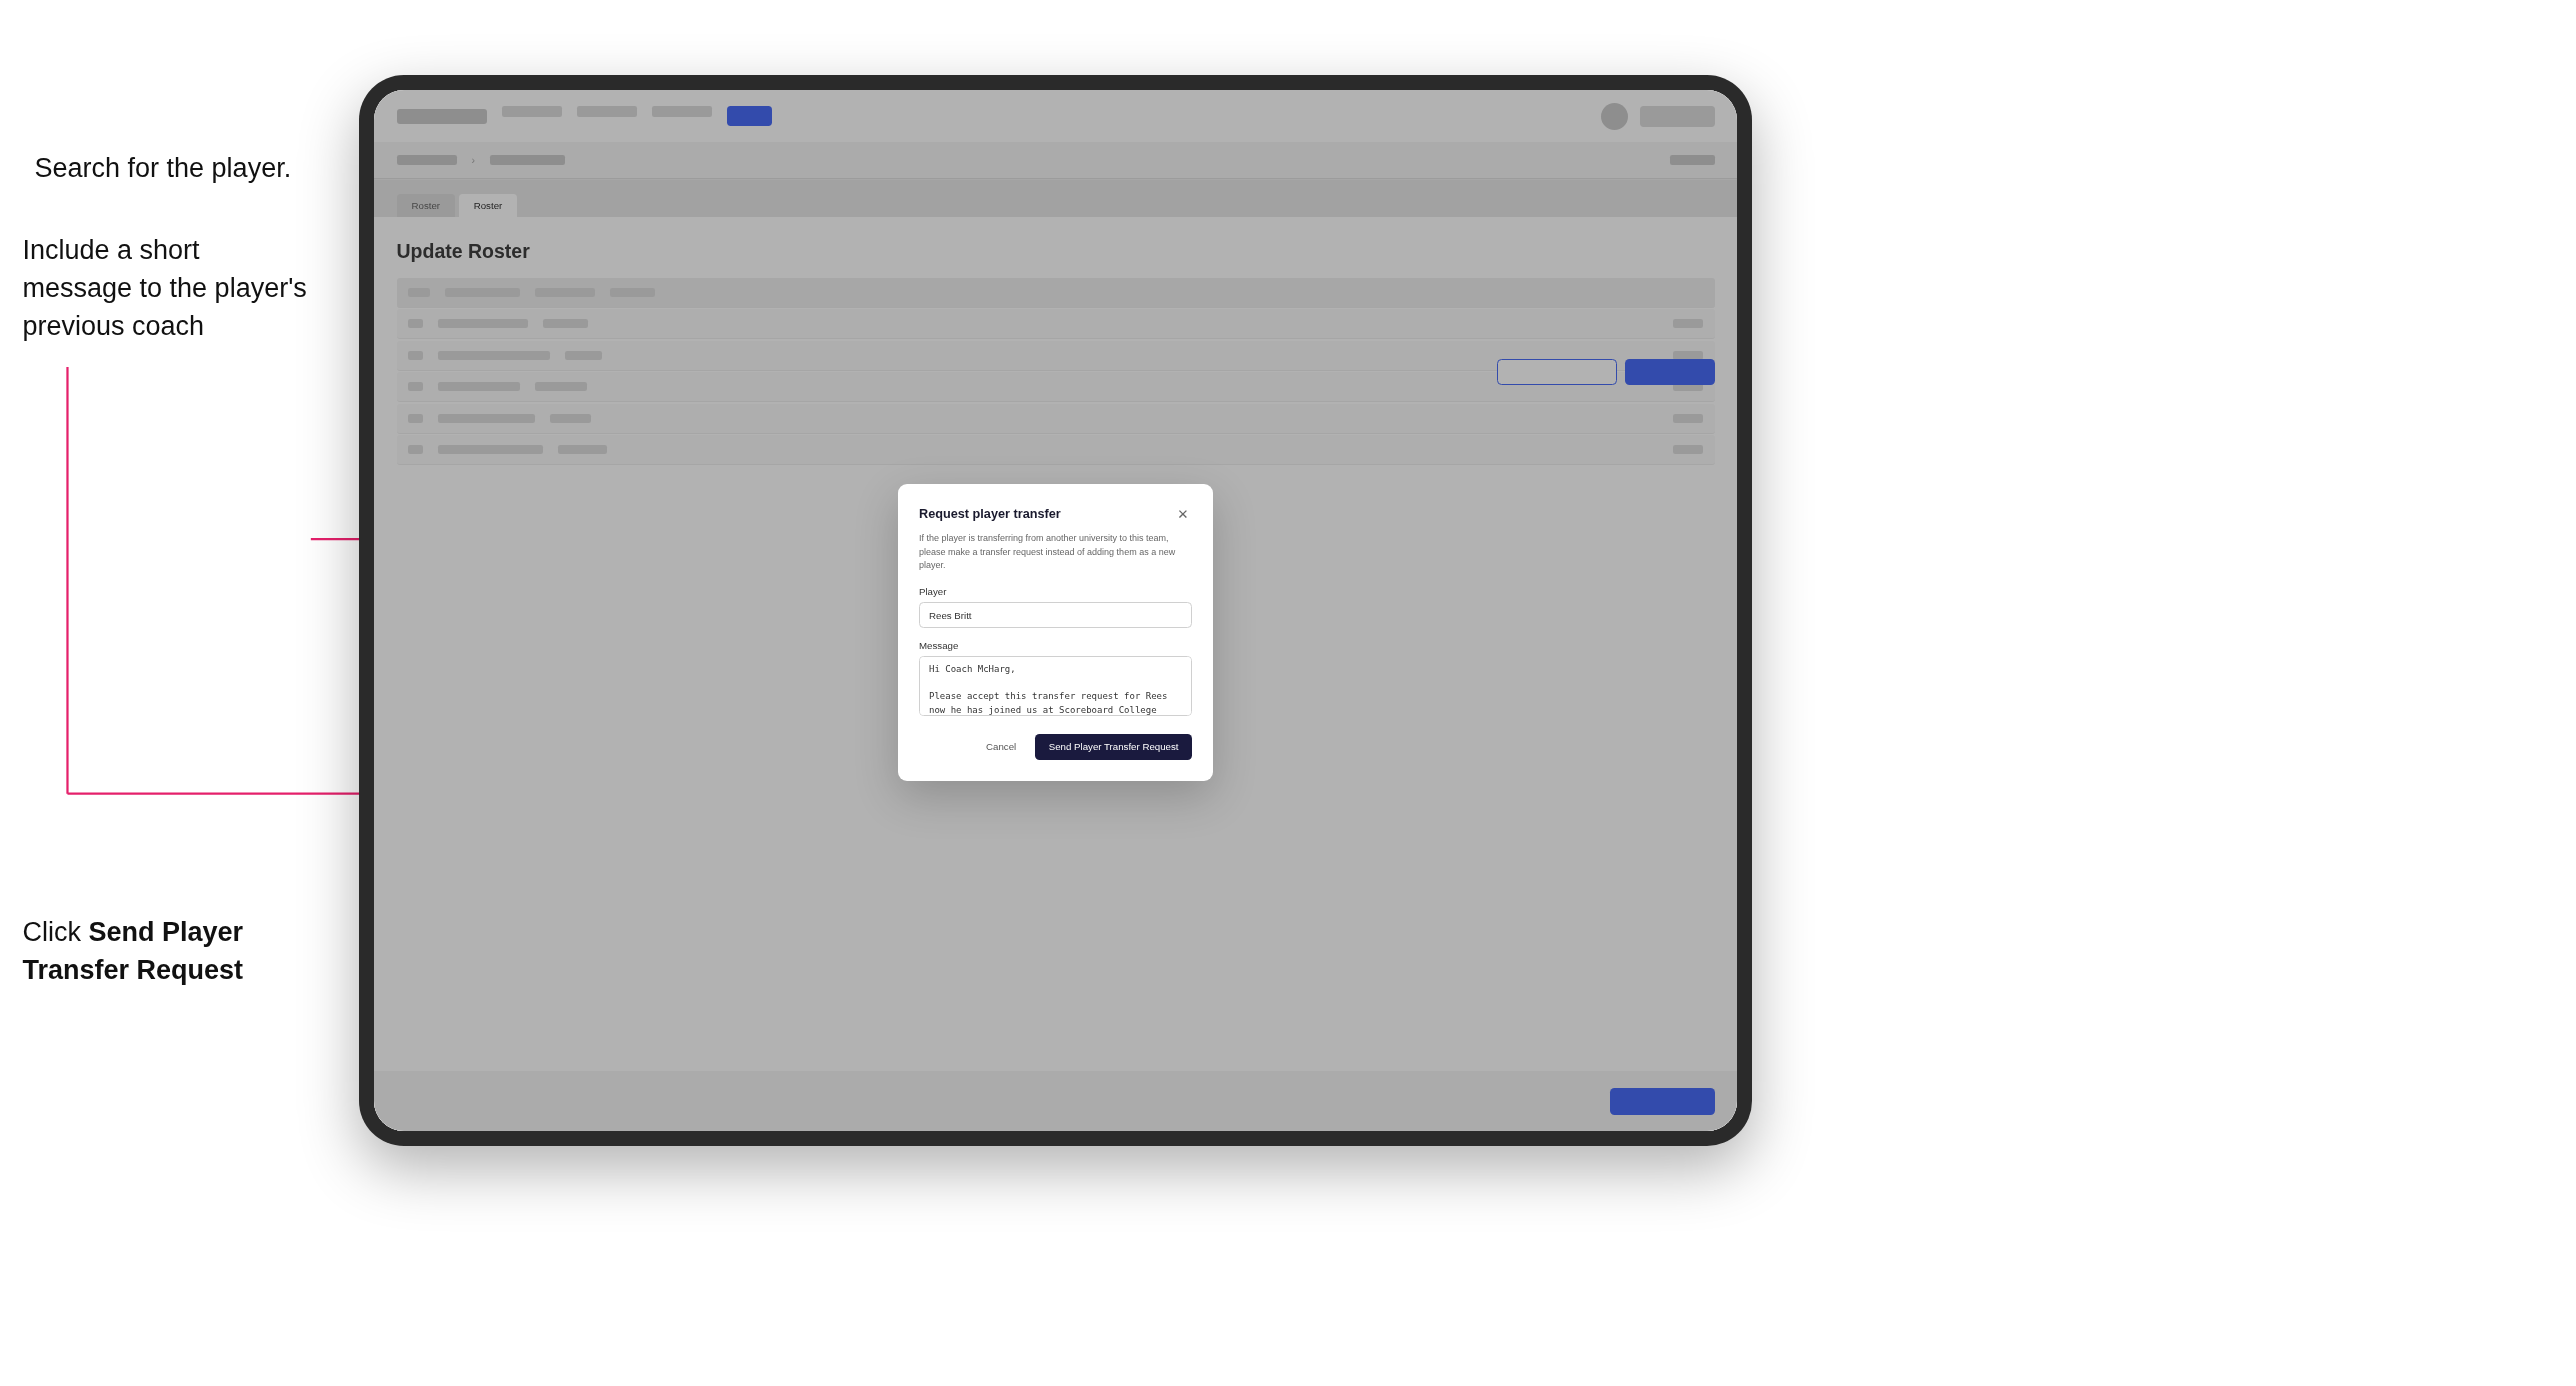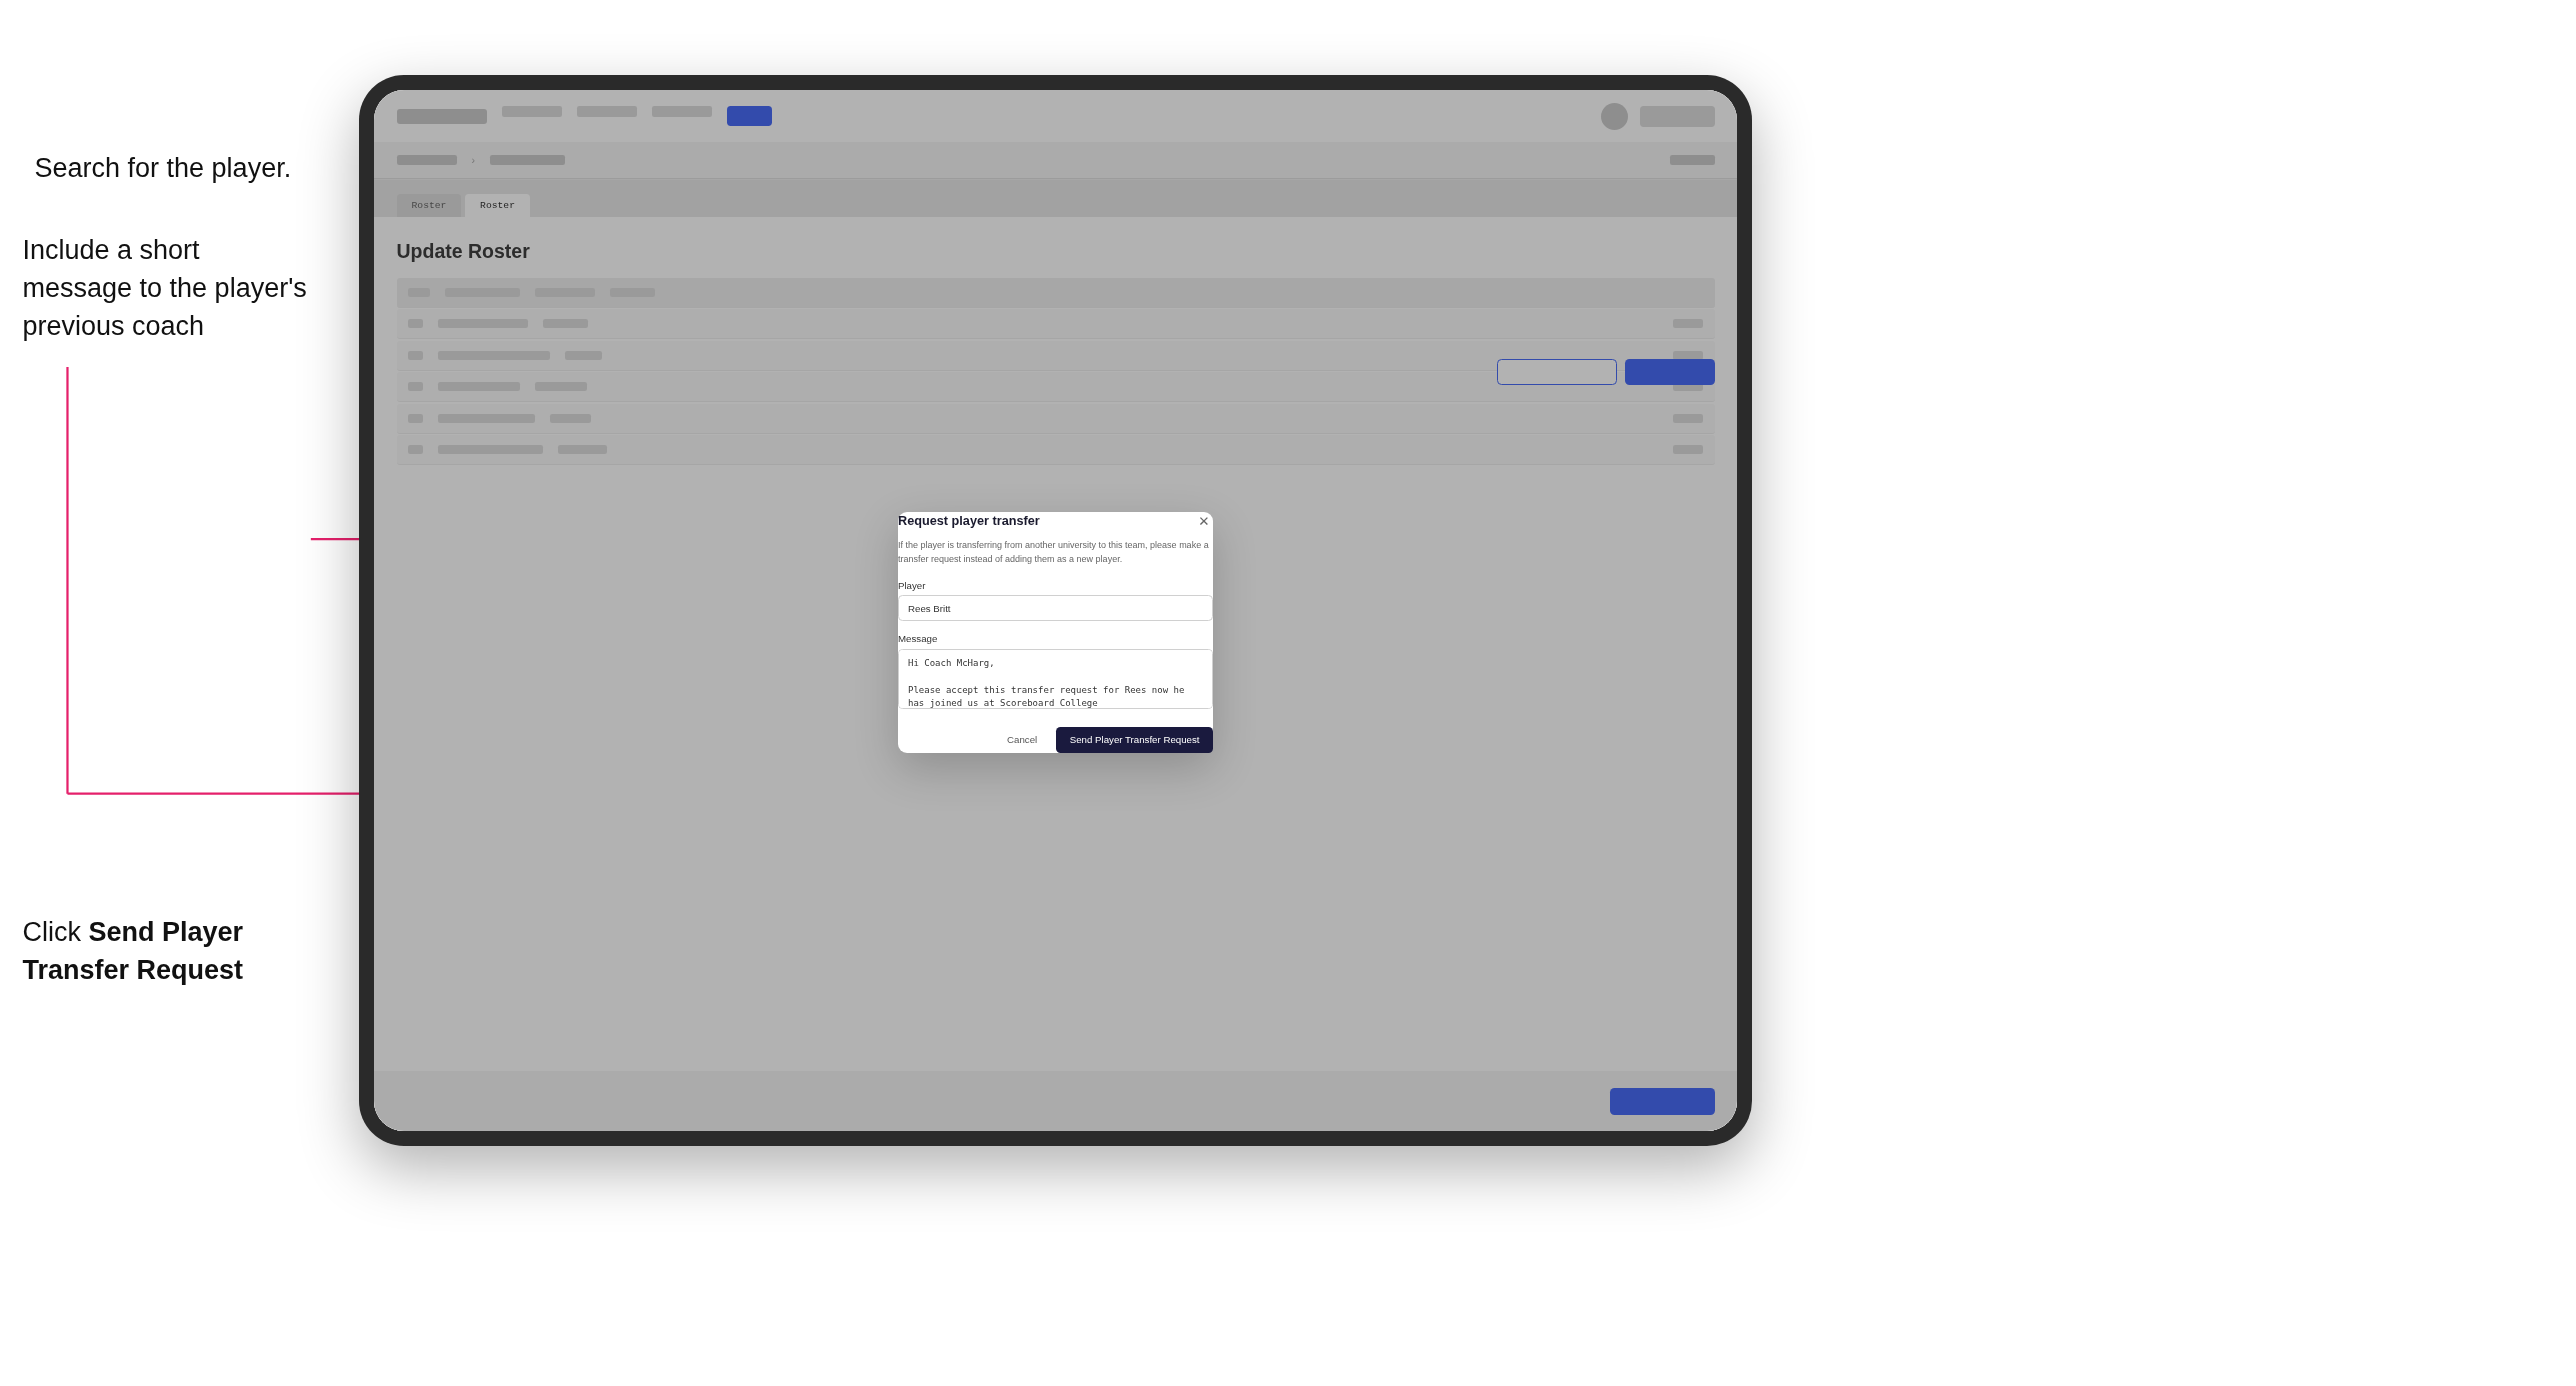--- a/index.html
+++ b/index.html
@@ -181,21 +181,20 @@
       padding: 0 22.5px;
     }
 
     .tab {
       padding: 6px 15px;
       background: #ddd;
       border-radius: 3.7px 3.7px 0 0;
       margin-right: 3.7px;
       font-size: 9.7px;
       color: #666;
-      font-family: Liberation Mono, monospace;
     }
 
     .tab-active {
       background: #fff;
       color: #333;
     }
 
     
     .main-content {
       position: absolute;
@@ -281,20 +280,21 @@
       background: rgba(0,0,0,0.3);
       display: flex;
       align-items: center;
       justify-content: center;
       z-index: 10;
     }
 
     .modal {
       background: #fff;
       border-radius: 9px;
+      padding: 21px;
       width: 315px;
       box-shadow: 0 15px 45px rgba(0,0,0,0.2);
       position: relative;
       margin-top: 44px;
     }
 
     .modal-header {
       display: flex;
       justify-content: space-between;
       align-items: center;

